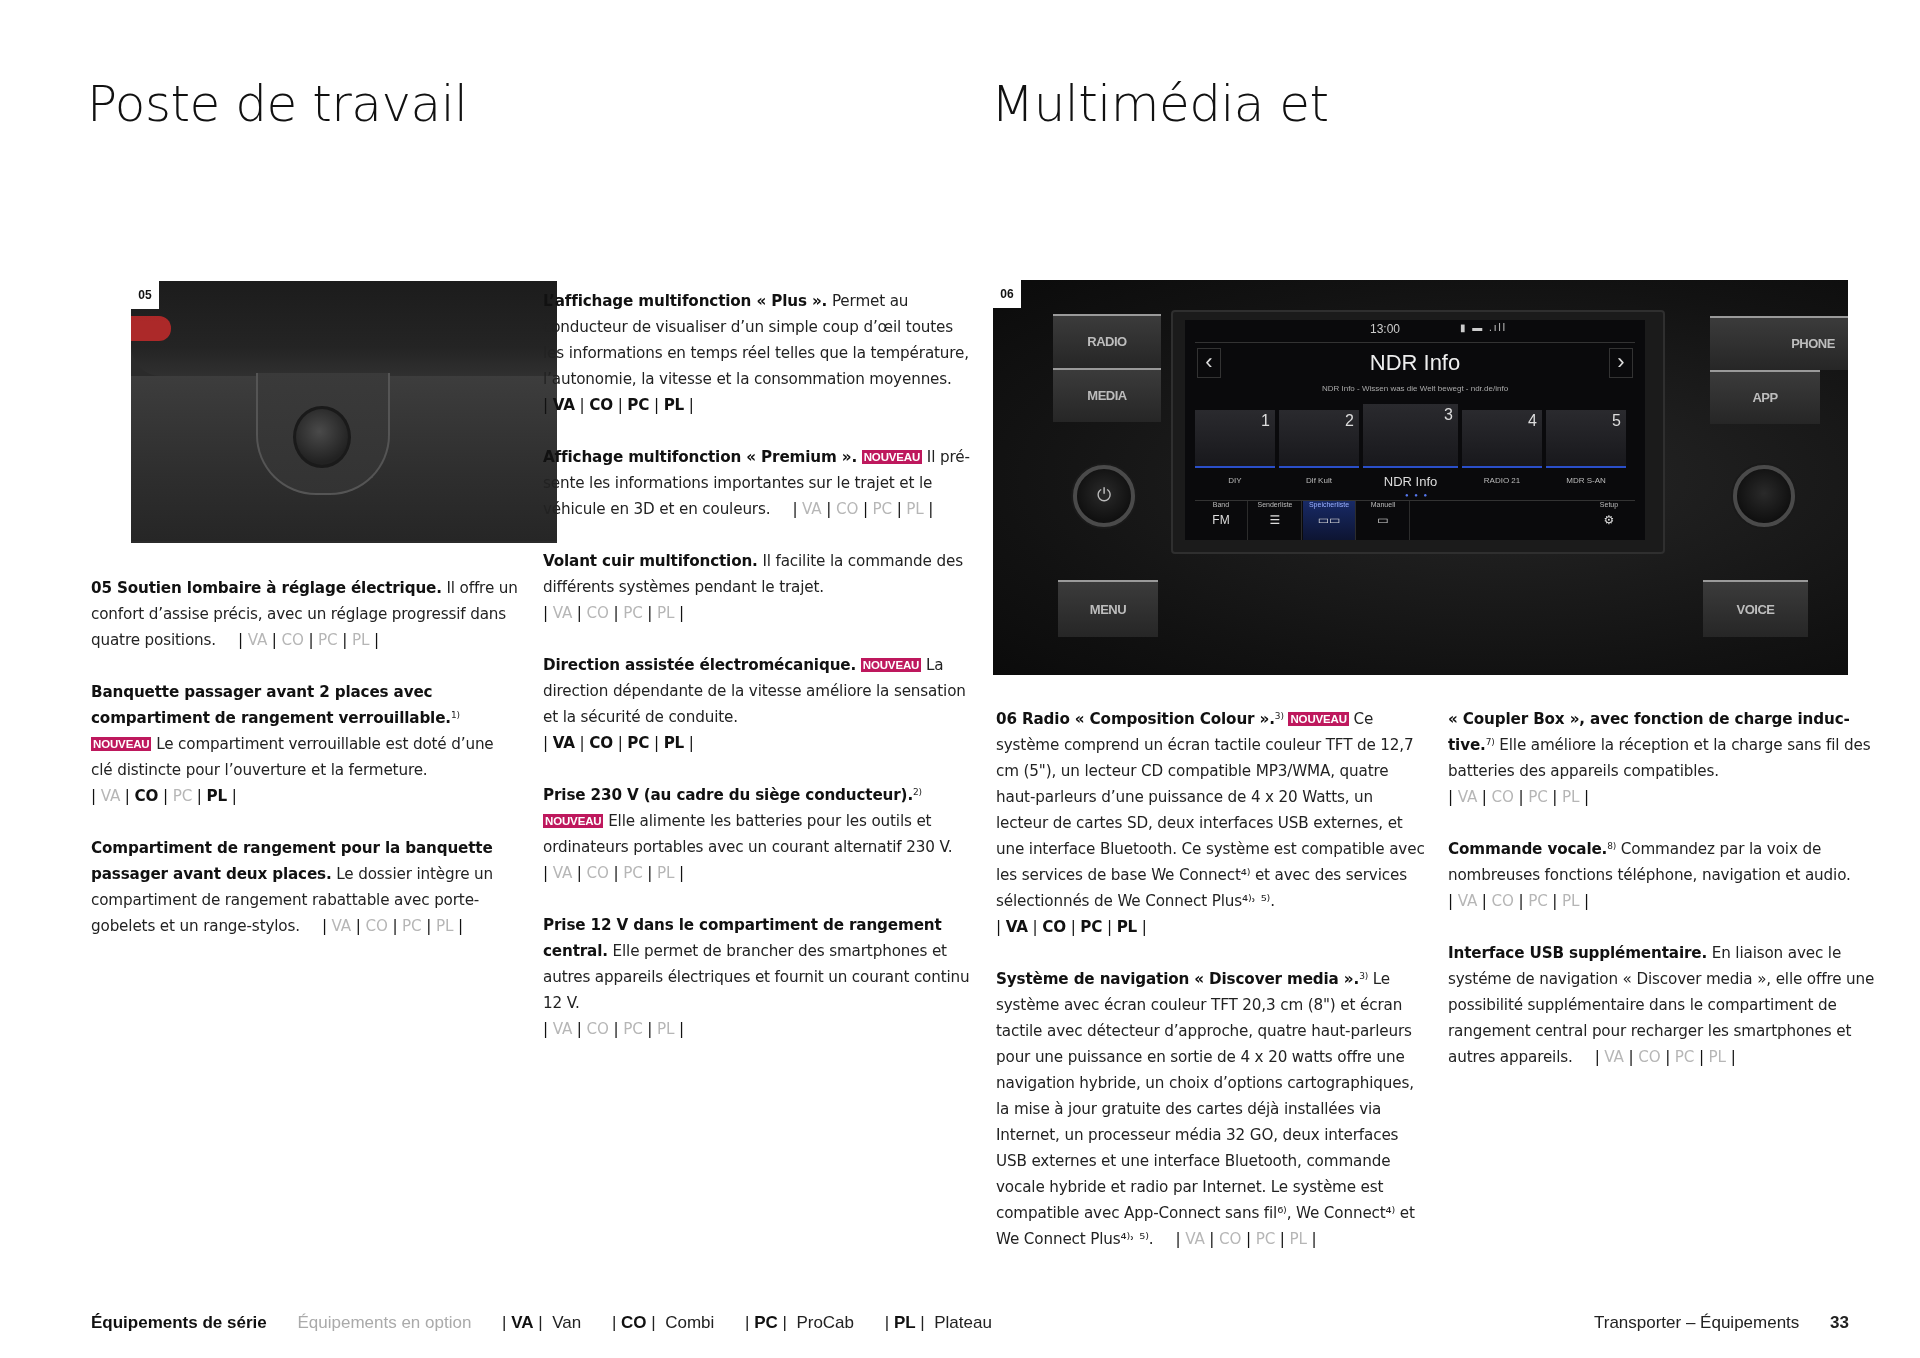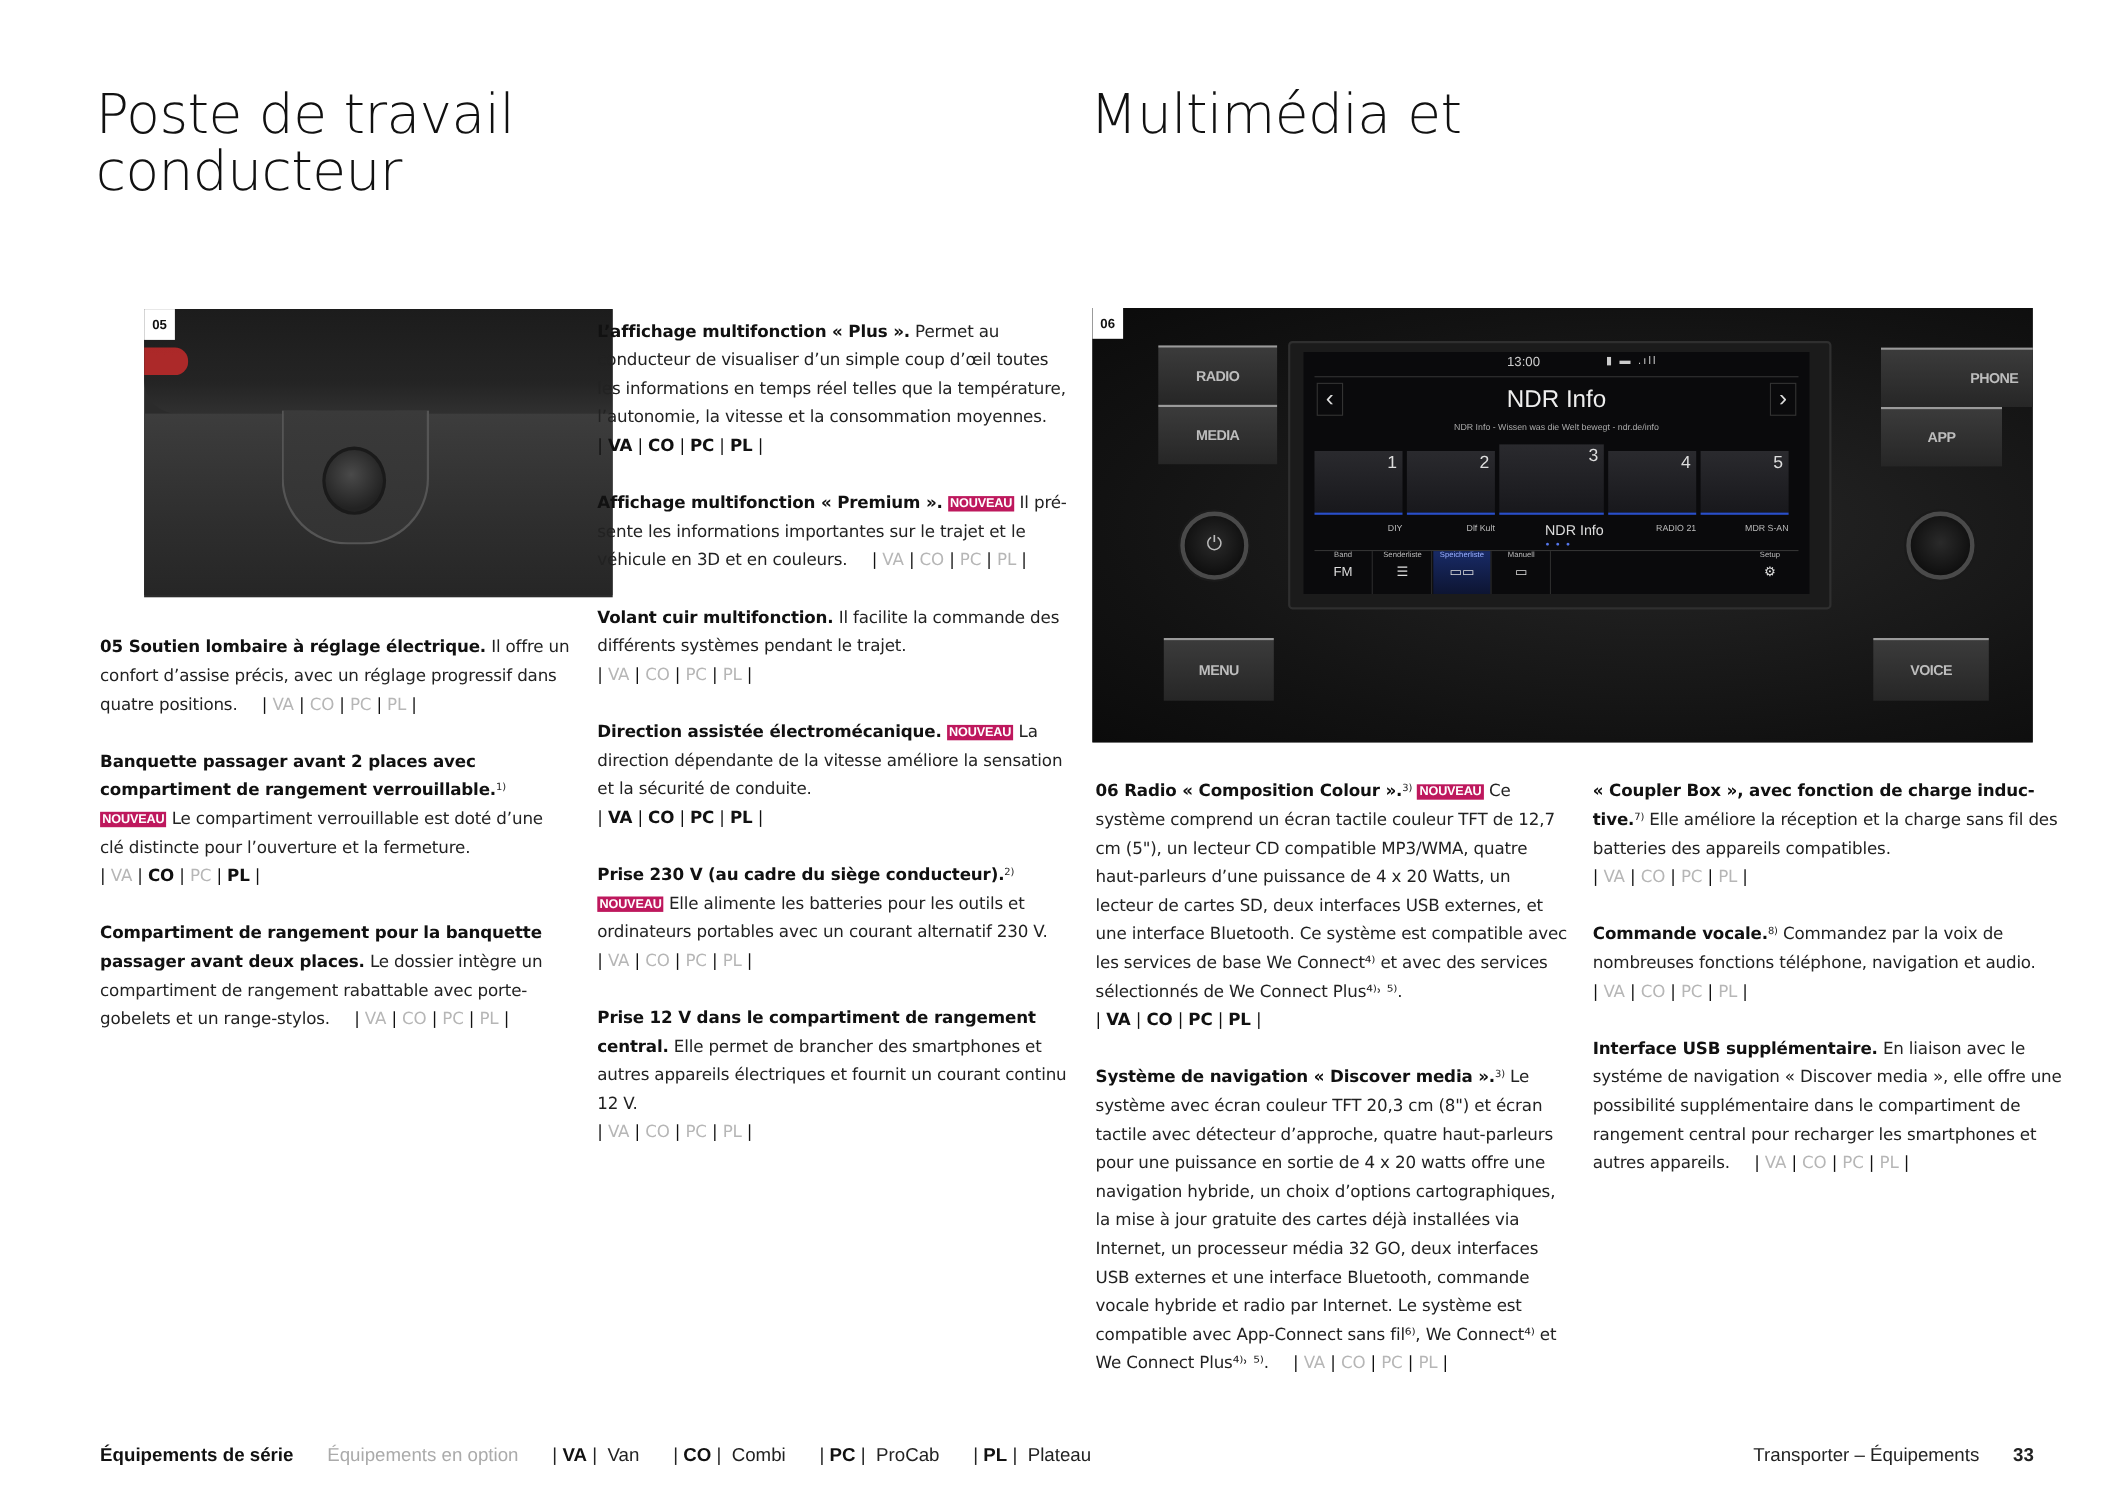--- a/index.html
+++ b/index.html
@@ -114,35 +114,34 @@
     .scr-status .time { position: absolute; left: 185px; }
     .scr-status .icons { position: absolute; left: 275px; font-size: 10px; letter-spacing: 2px; }
     .scr-line { position: absolute; left: 10px; right: 10px; top: 22px; height: 1px; background: #333; }
     .scr-arrow { position: absolute; top: 28px; width: 22px; height: 28px; border: 1px solid #333; color: #ddd; font-size: 22px; line-height: 26px; text-align: center; }
     .scr-station { position: absolute; top: 30px; left: 0; width: 100%; text-align: center; font-size: 22px; color: #eee; }
     .scr-rt { position: absolute; top: 64px; left: 0; width: 100%; text-align: center; font-size: 8px; color: #aaa; }
     .presets { position: absolute; top: 84px; left: 10px; width: 440px; height: 75px; }
     .preset { position: absolute; top: 6px; width: 80px; height: 56px; background: linear-gradient(180deg, #2a2a2e, #18181c); border-bottom: 2px solid #2a4fc9; }
     .preset.active { top: 0; height: 62px; width: 95px; }
     .preset .num { position: absolute; right: 5px; top: 2px; font-size: 16px; color: #ddd; }
-    .preset .name { position: absolute; top: 66px; width: 100%; text-align: right; font-size: 8px; color: #bbb; white-space: nowrap; }
+    .preset .name { position: absolute; top: 66px; width: 100%; text-align: center; font-size: 8px; color: #bbb; white-space: nowrap; }
     .preset.active .name { top: 70px; font-size: 13px; color: #ddd; }
     .dots { position: absolute; top: 172px; left: 220px; font-size: 6px; color: #5577ee; letter-spacing: 2px; }
     .scr-bottom { position: absolute; left: 10px; right: 10px; top: 180px; height: 40px; border-top: 1px solid #333; }
     .scr-tab { position: absolute; top: 0; height: 40px; width: 52px; font-size: 7px; text-align: center; color: #bbb; border-right: 1px solid #2c2c2c; }
     .scr-tab.active { background: linear-gradient(180deg, #182a66, #0d1431); color: #9bb0ff; }
     .scr-tab .v { display: block; font-size: 12px; margin-top: 5px; color: #ddd; }
     .scr-tab.setup { border-right: none; right: 0; }
   </style>
 </head>
 <body>
 
 <h1 class="title" style="left:87px; margin:0;">
   <span class="line">Poste de travail</span>
-  <span class="line">conducteur</span>
 </h1>
 <h1 class="title" style="left:991px; margin:0;">
   <span class="line">Multimédia et</span>
 </h1>
 
 <div class="photo" style="left:91px; top:281px; width:426px; height:262px;margin-left:40px;">
   <div class="photo-tag">05</div>
   <div class="seat-upper"></div>
   <div class="seat-red"></div>
   <div class="seat-lower"></div>

